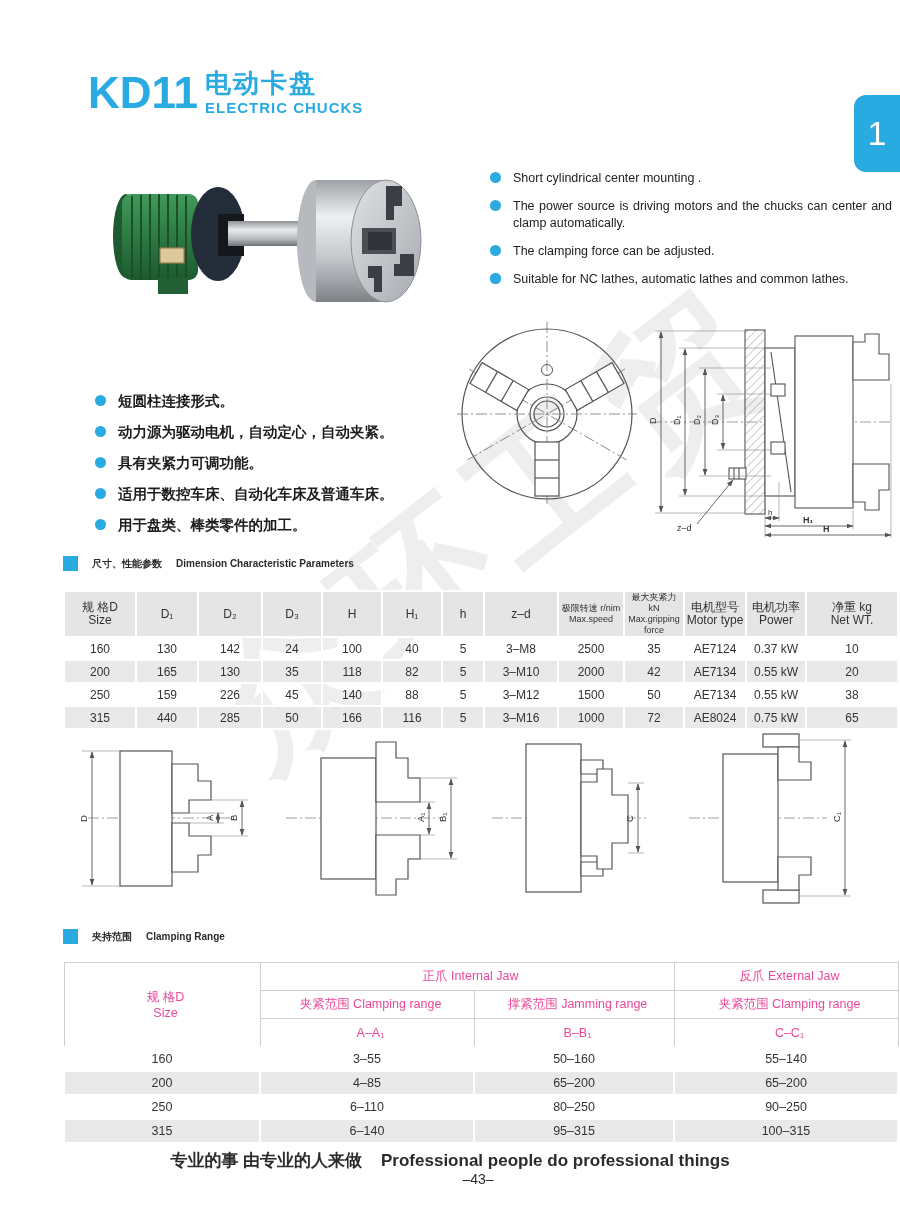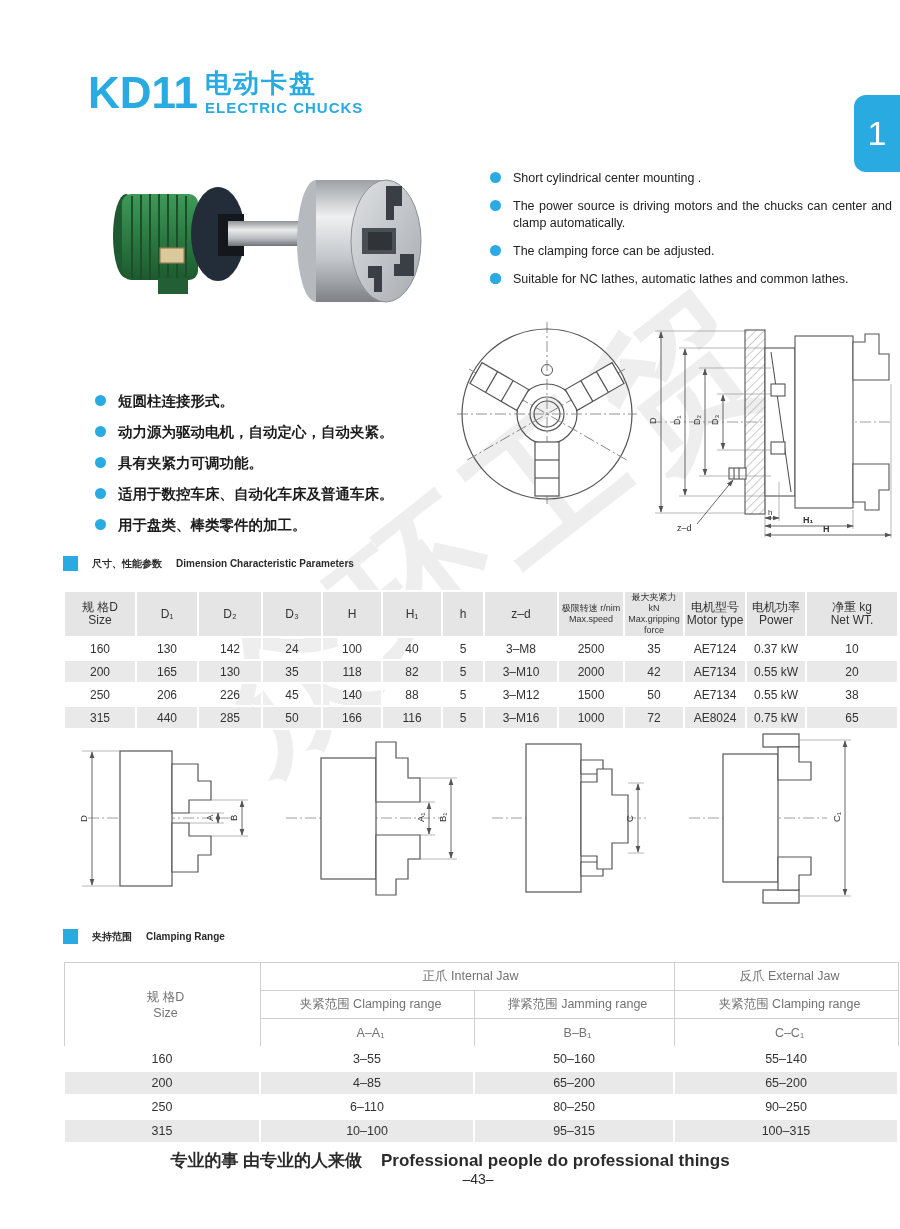--- a/index.html
+++ b/index.html
@@ -37,21 +37,21 @@
   table{border-collapse:collapse;table-layout:fixed;text-align:center;}
   .t1{position:absolute;left:63px;top:590px;width:834px;font-size:12px;}
   .t1 th,.t1 td{border:2px solid #fff;vertical-align:middle;padding:0;}
   .t1 thead th{background:#e5e5e5;font-weight:normal;height:40px;color:#333;}
   .t1 .hl{display:block;line-height:13px;}
   .t1 .small .hl{font-size:9px;line-height:11px;}
   .t1 tbody td{height:21px;color:#333;}
   .t1 tbody tr.alt td{background:#e9e9e9;}
 
   .t2{position:absolute;left:63px;top:962px;width:834px;font-size:12.5px;}
-  .t2 th{border:1px solid #cfcfcf;background:#fff;font-weight:normal;height:25px;color:#737373;padding-left:8px;}
+  .t2 th{border:1px solid #cfcfcf;background:#fff;font-weight:normal;height:25px;color:#ec4899;padding-left:8px;}
   .t2 td{border:2px solid #fff;height:20px;color:#333;}
   .t2 tbody tr.alt td{background:#e9e9e9;}
   .t2 .hl{display:block;line-height:16px;}
 
   
   .photo{position:absolute;left:100px;top:168px;}
   .front-view{position:absolute;left:455px;top:318px;}
   .side-view{position:absolute;left:645px;top:322px;}
   .profiles{position:absolute;left:68px;top:726px;width:820px;display:flex;gap:8px;}
   svg text{font-family:"Liberation Sans","DejaVu Sans",sans-serif;}
@@ -349,21 +349,21 @@
           <td>5</td>
           <td>3–M10</td>
           <td>2000</td>
           <td>42</td>
           <td>AE7134</td>
           <td>0.55 kW</td>
           <td>20</td>
       </tr>
       <tr>
         <td>250</td>
-          <td>206</td>
+          <td>159</td>
           <td>226</td>
           <td>45</td>
           <td>140</td>
           <td>88</td>
           <td>5</td>
           <td>3–M12</td>
           <td>1500</td>
           <td>50</td>
           <td>AE7134</td>
           <td>0.55 kW</td>
@@ -516,21 +516,21 @@
           <td>65–200</td>
       </tr>
       <tr>
         <td>250</td>
           <td>6–110</td>
           <td>80–250</td>
           <td>90–250</td>
       </tr>
       <tr class="alt">
         <td>315</td>
-          <td>10–100</td>
+          <td>6–140</td>
           <td>95–315</td>
           <td>100–315</td>
       </tr>
     </tbody>
   </table>
 
   <div class="slogan">
     <span>专业的事 由专业的人来做</span>&nbsp;&nbsp;&nbsp;
     <span>Professional people do professional things</span>
   </div>

